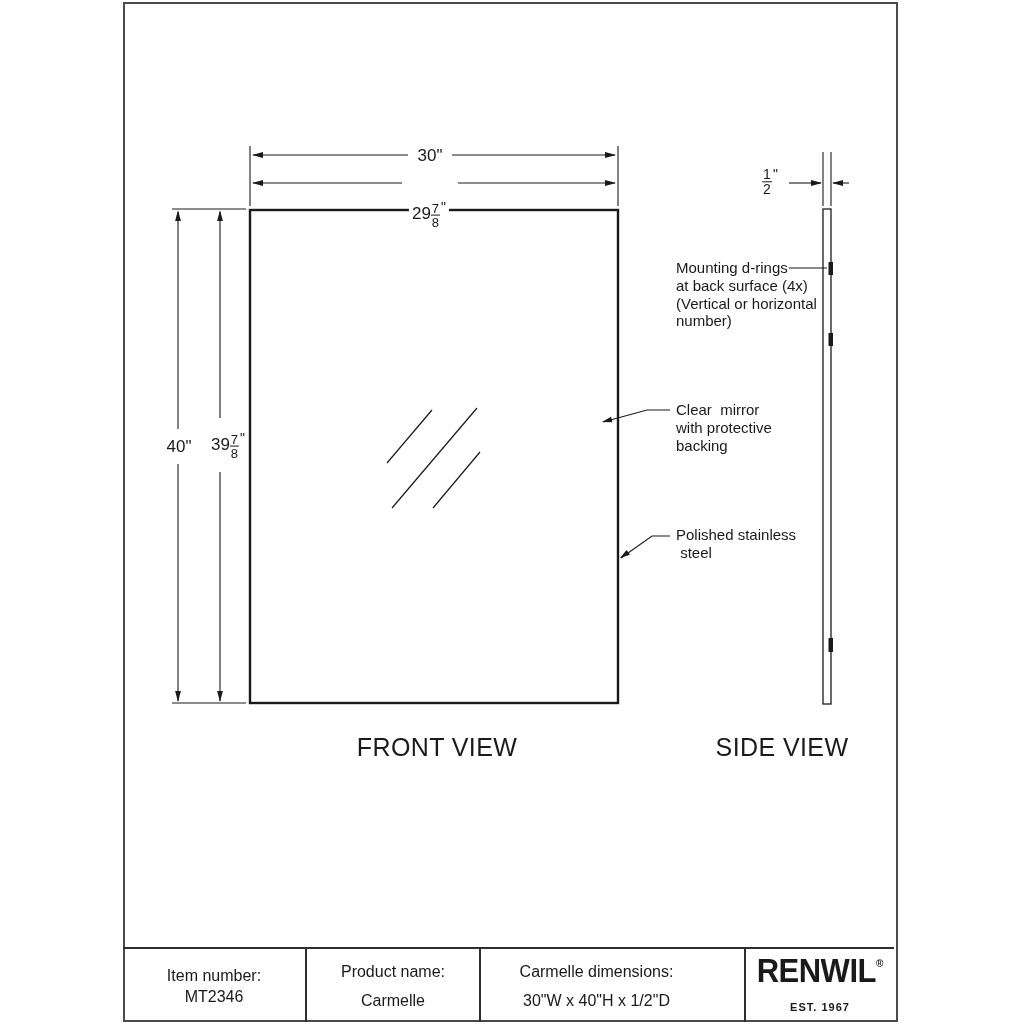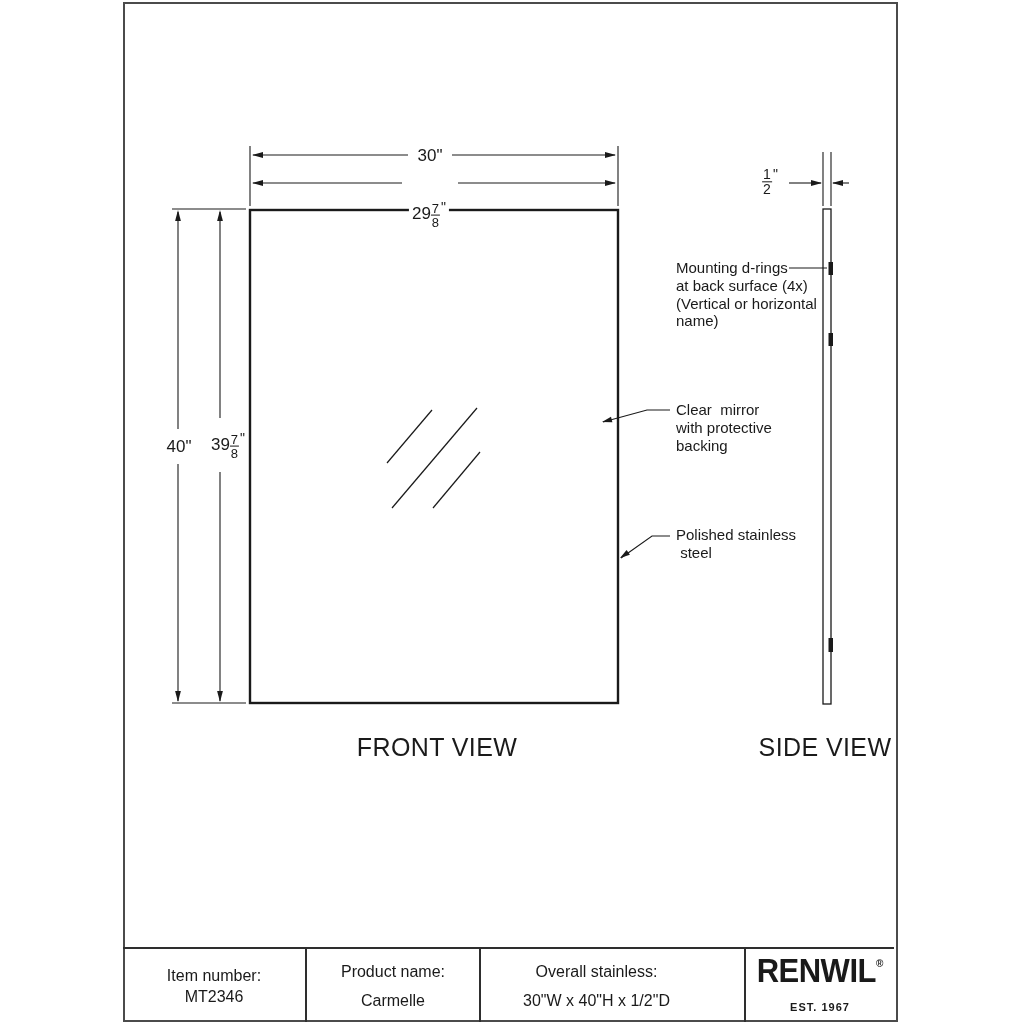--- a/index.html
+++ b/index.html
@@ -124,48 +124,48 @@
   <div class="abs ctr dim" style="left:179px;top:446px;"><span>40</span><span>"</span></div>
 
   <div class="abs ctr dim" style="left:228px;top:445px;"><span>39</span><span class="frac"><span class="fnum">7</span><span class="fden">8</span></span><span class="unit-raised">"</span></div>
 
   <div class="abs ctr dim" style="left:770px;top:182px;background:transparent;"><span class="frac" style="font-size:14px;"><span class="fnum">1</span><span class="fden">2</span></span><span class="unit-raised">"</span></div>
 
   <div class="abs ann" style="left:676px;top:259px;">
     <div class="ann-line">Mounting d-rings</div>
     <div class="ann-line">at back surface (4x)</div>
     <div class="ann-line">(Vertical or horizontal</div>
-    <div class="ann-line">name)</div>
+    <div class="ann-line">number)</div>
   </div>
 
   <div class="abs ann" style="left:676px;top:401px;">
     <div class="ann-line">Clear  mirror</div>
     <div class="ann-line">with protective</div>
     <div class="ann-line">backing</div>
   </div>
 
   <div class="abs ann" style="left:676px;top:526px;">
     <div class="ann-line">Polished stainless</div>
     <div class="ann-line"> steel</div>
   </div>
 
   <div class="abs ctr view-label" style="left:437px;top:747px;">FRONT VIEW</div>
-  <div class="abs ctr view-label" style="left:825px;top:747px;">SIDE VIEW</div>
+  <div class="abs ctr view-label" style="left:782px;top:747px;">SIDE VIEW</div>
 
   <div id="title-block">
     <div id="tb-item" class="tb-cell">
       <div>Item number:</div>
       <div>MT2346</div>
     </div>
     <div id="tb-product" class="tb-cell tb-div">
       <div>Product name:</div>
       <div>Carmelle</div>
     </div>
     <div id="tb-dims" class="tb-cell tb-div">
-      <div>Overall stainless:</div>
+      <div>Carmelle dimensions:</div>
       <div>30"W x 40"H x 1/2"D</div>
     </div>
     <div id="tb-brand" class="tb-cell tb-div">
       <div><span id="brand-word" style="display:inline-block;">RENWIL</span><span id="brand-reg">®</span></div>
       <div id="brand-tagline">EST. 1967</div>
     </div>
   </div>
 
 </div>
 

